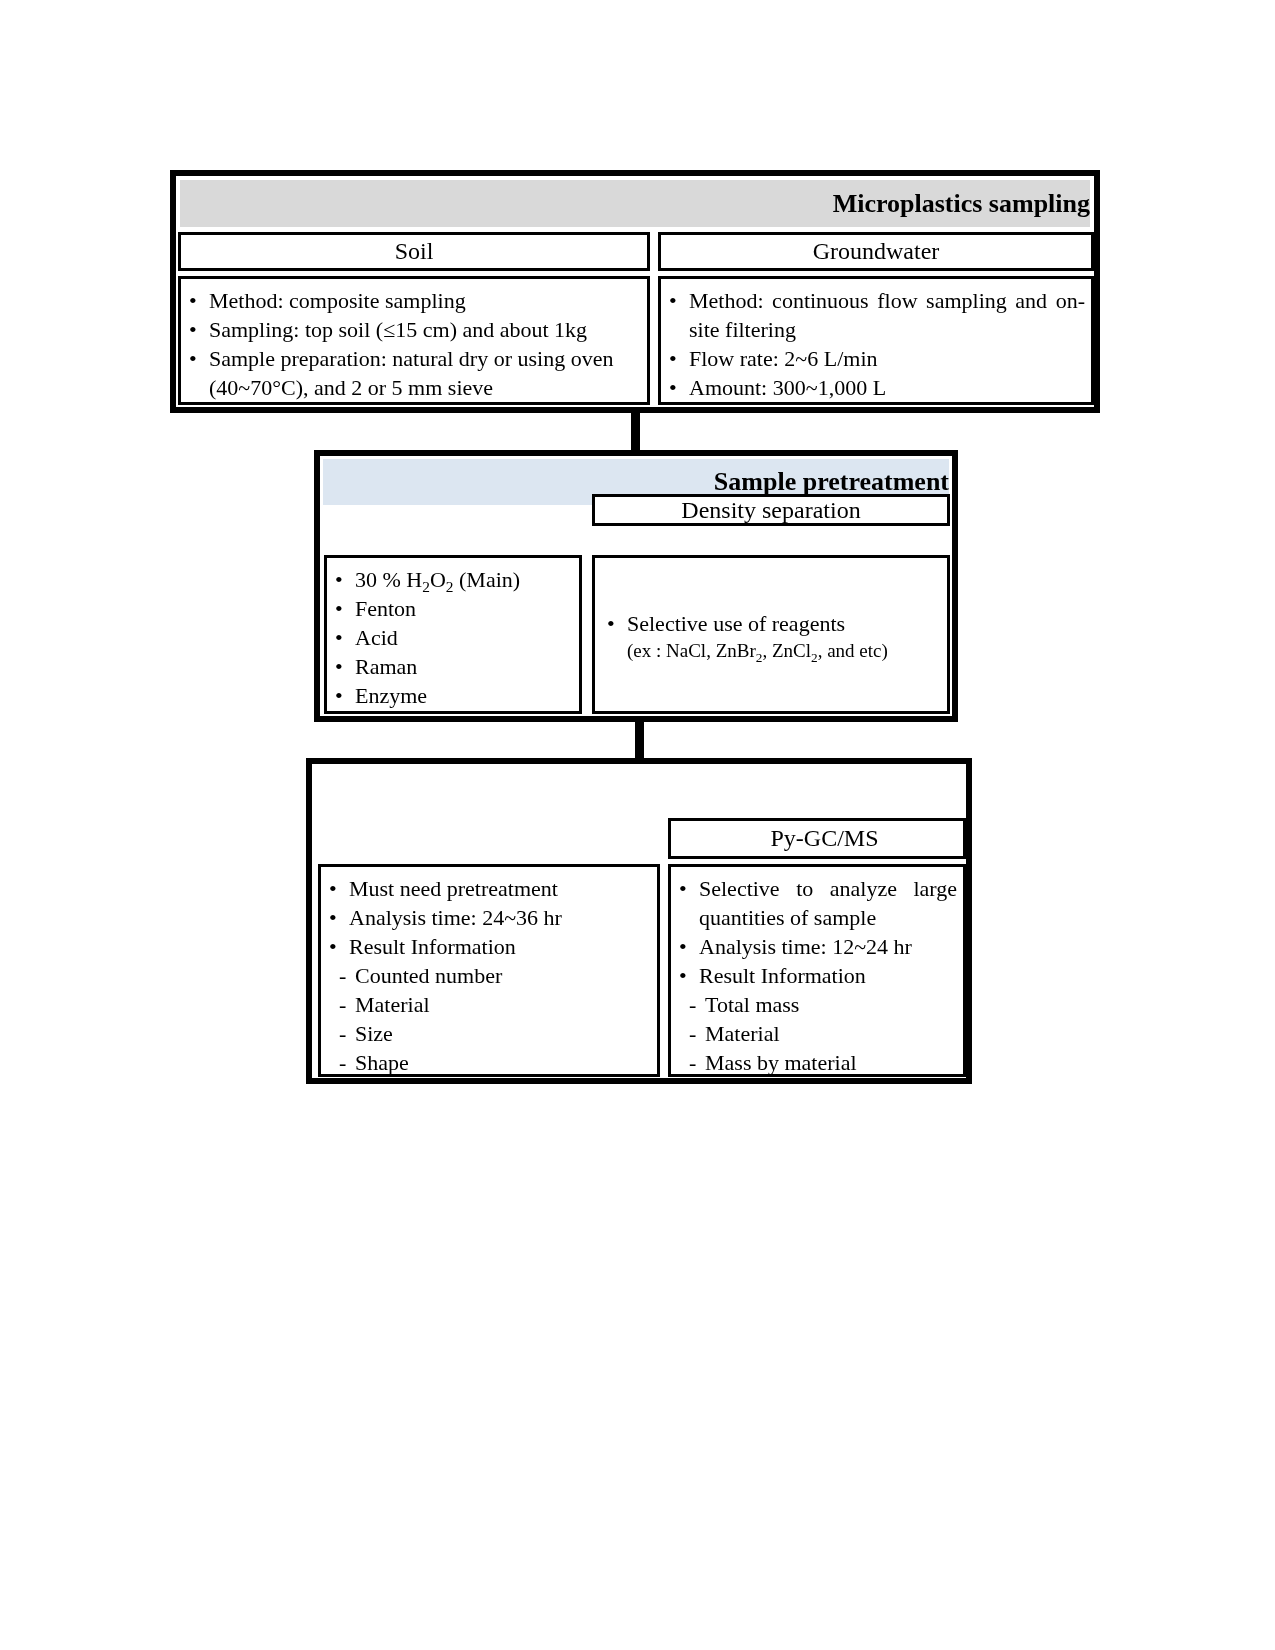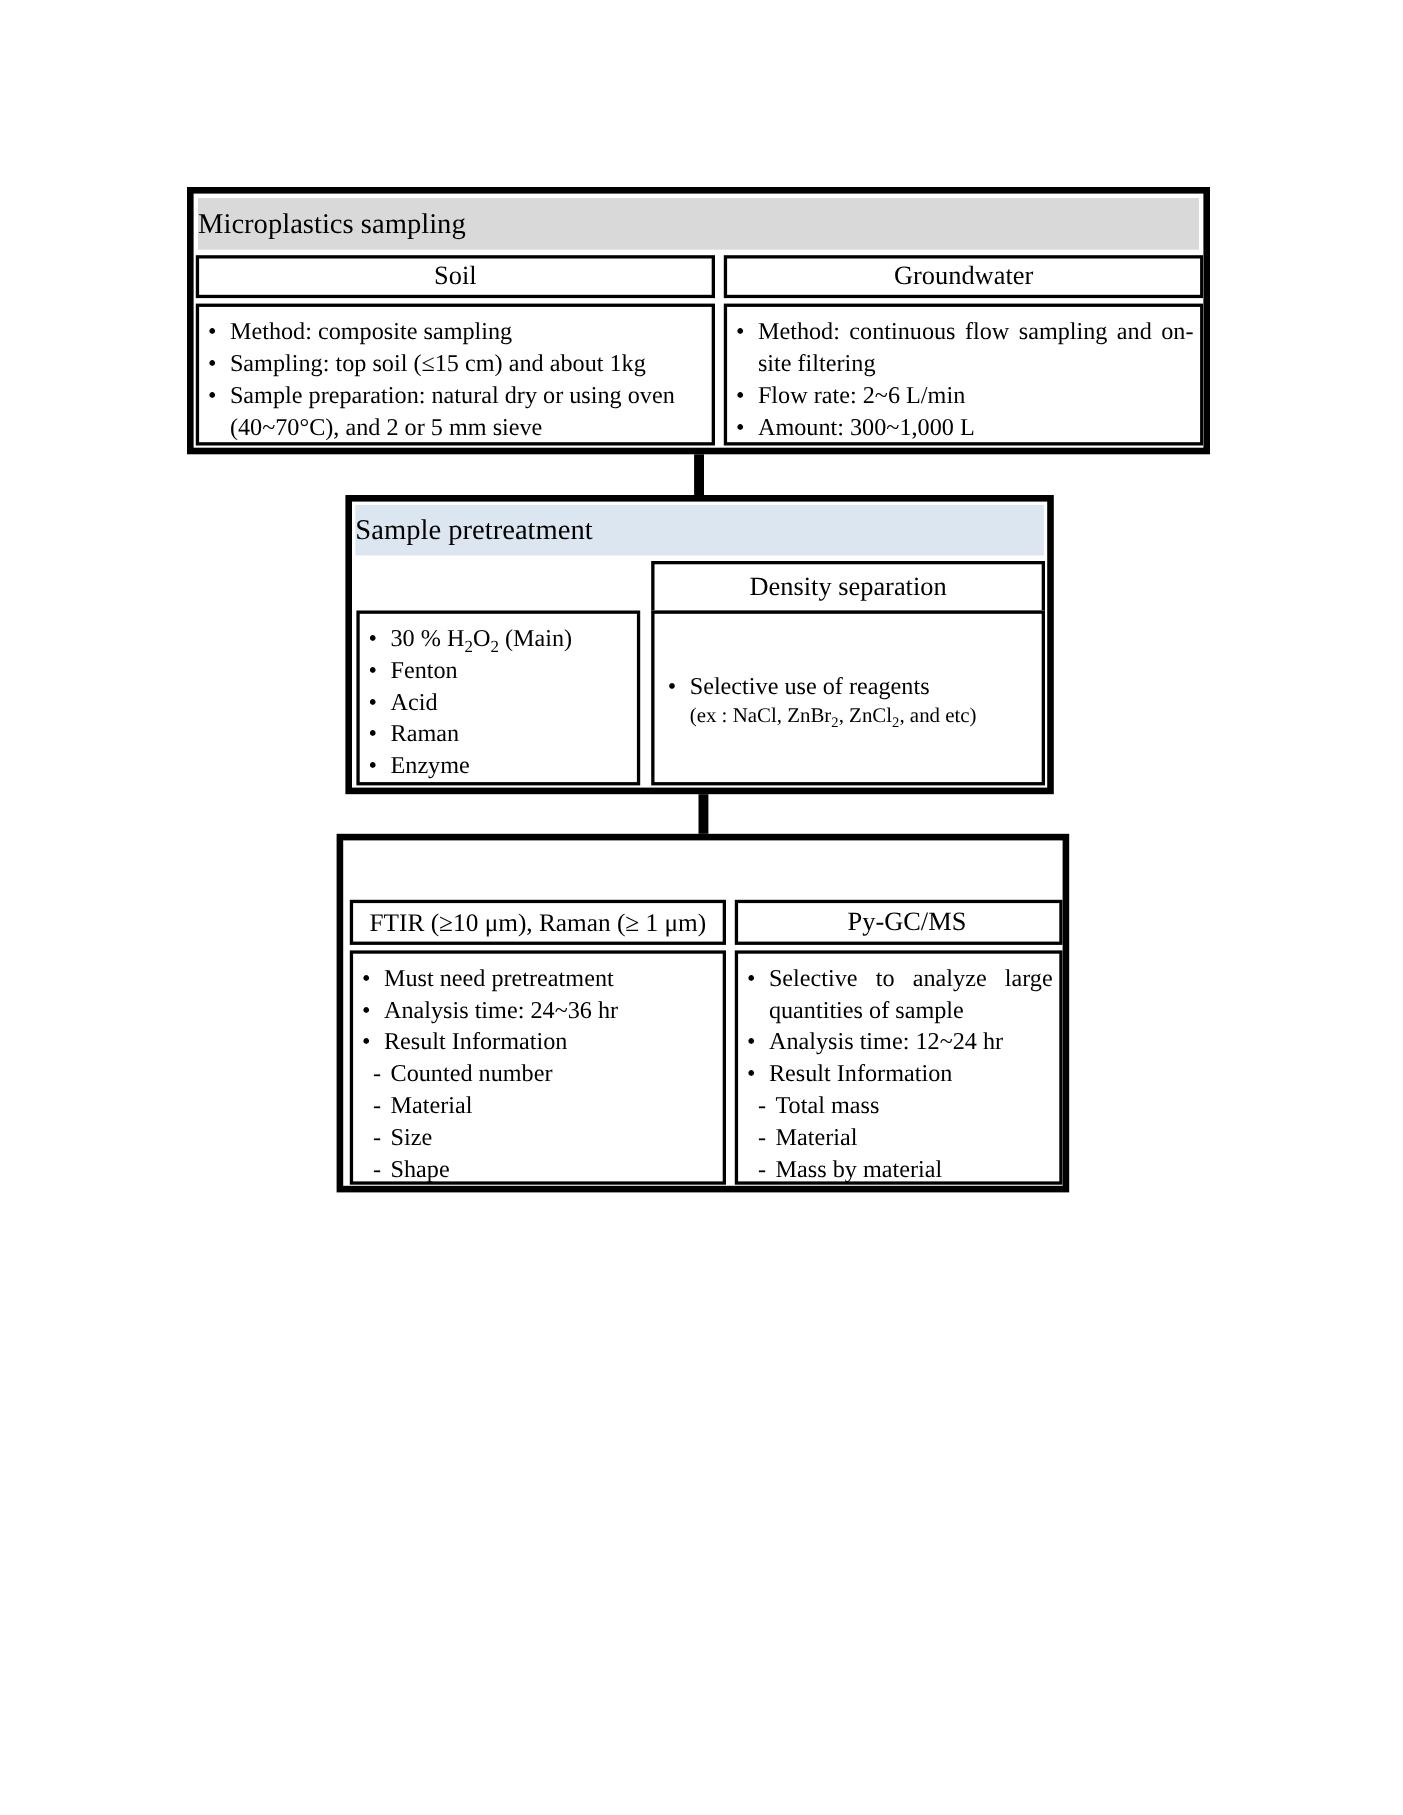--- a/index.html
+++ b/index.html
@@ -7,22 +7,22 @@
     width:1275px;height:1650px;
     background:var(--page_bg,#fff);
     font-family:"Liberation Serif","DejaVu Serif",serif;
     color:#000;
     position:relative;
   }
   .stage{position:absolute;left:0;top:0;width:1275px;height:1650px;}
   .connector{position:absolute;background:#000;}
   .box{position:absolute;border:6px solid var(--border,#000);background:#fff;box-sizing:border-box;}
   .band{
-    position:absolute;display:flex;align-items:center;justify-content:flex-start;
-    font-weight:normal;font-size:26px;letter-spacing:0px;
+    position:absolute;display:flex;align-items:center;justify-content:flex-end;
+    font-weight:bold;font-size:26px;letter-spacing:0px;
   }
   .band1{background:var(--box1_header_bg,#d9d9d9);}
   .band2{background:var(--box2_header_bg,#dce6f1);}
   .band3{background:var(--box3_header_bg,#fdeecb);}
   .cell{
     position:absolute;border:3px solid var(--border,#000);background:#fff;
     box-sizing:border-box;
   }
   .hcell{display:flex;align-items:center;justify-content:center;font-size:24px;}
   .hcell.tight{font-size:23px;}
@@ -90,21 +90,21 @@
         </li>
       </ul>
     </div>
   </div>
 
   <div class="box" style="left:314px;top:450px;width:644px;height:272px;">
     <div class="band band2" style="left:3px;top:3px;width:626px;height:46px;">
       <span>Sample pretreatment</span>
     </div>
 
-    <div class="cell hcell" style="left:272px;top:54px;width:358px;height:48px;align-items:center;">
+    <div class="cell hcell" style="left:272px;top:38px;width:358px;height:32px;align-items:center;">
       <span>Density separation</span>
     </div>
 
     <div class="cell ccell" style="left:4px;top:99px;width:258px;height:159px;">
       <ul class="blist">
         <li>
           <span class="mk">•</span>
           <span class="tx"><span>30 % H</span><sub>2</sub><span>O</span><sub>2</sub><span> (Main)</span></span>
         </li>
         <li>
@@ -135,23 +135,20 @@
         <li>
           <span class="mk"></span>
           <span class="tx small"><span>(ex : NaCl, ZnBr</span><sub>2</sub><span>, ZnCl</span><sub>2</sub><span>, and etc)</span></span>
         </li>
       </ul>
     </div>
   </div>
 
   <div class="box" style="left:306px;top:758px;width:666px;height:326px;">
 
-    <div class="cell hcell tight" style="left:6px;top:54px;width:342px;height:41px;">
-      <span>FTIR (≥10 μm), Raman (≥ 1 μm)</span>
-    </div>
     <div class="cell hcell" style="left:356px;top:54px;width:298px;height:41px;padding-left:15px;">
       <span>Py-GC/MS</span>
     </div>
 
     <div class="cell ccell" style="left:6px;top:100px;width:342px;height:213px;">
       <ul class="blist">
         <li>
           <span class="mk">•</span>
           <span class="tx">Must need pretreatment</span>
         </li>

